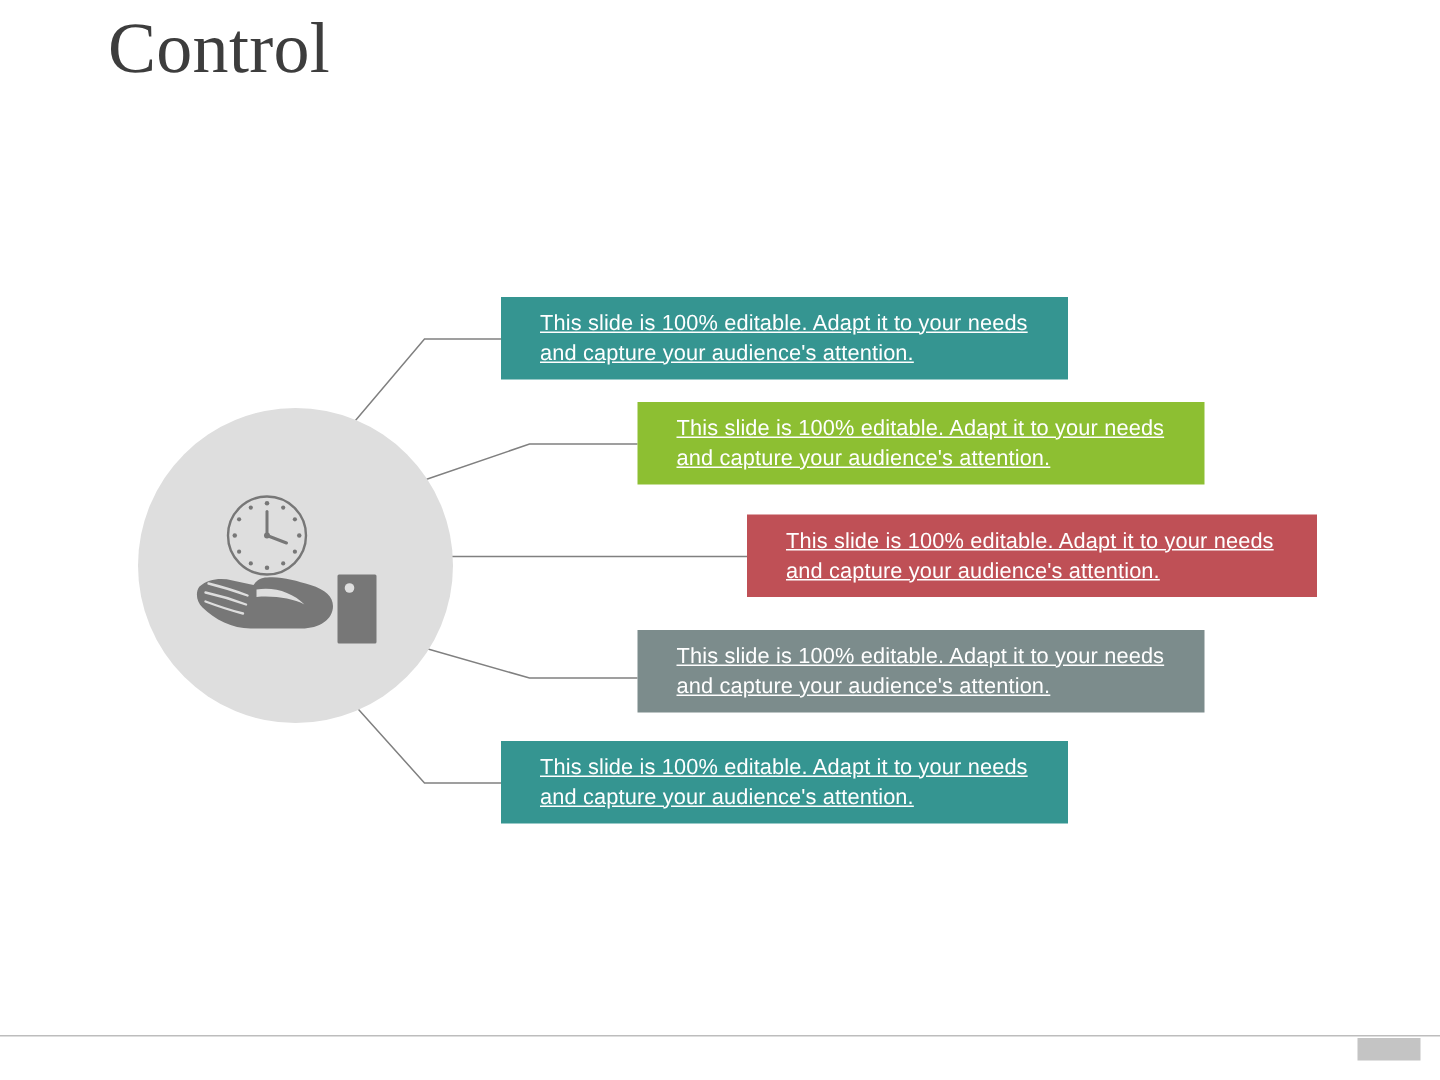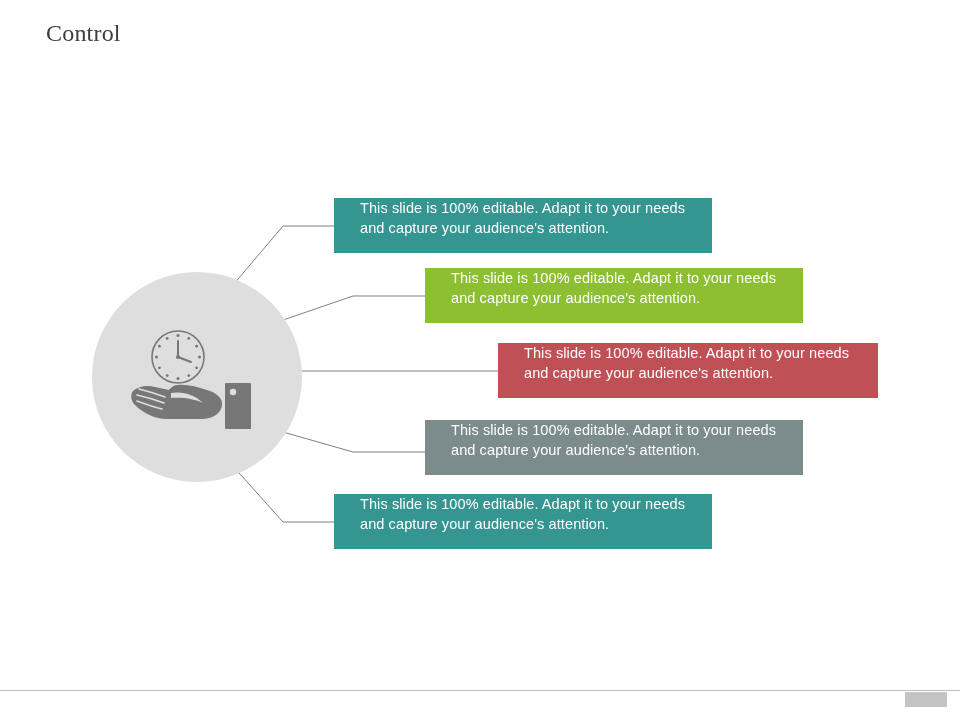--- a/index.html
+++ b/index.html
@@ -17,24 +17,24 @@
   .slide {
     position: relative;
     width: 960px;
     height: 720px;
     background: #ffffff;
   }
 
   
   .slide-title {
     position: absolute;
-    left: 46px;
+    left: 72px;
     top: 8px;
     font-family: "Liberation Serif", "DejaVu Serif", serif;
-    font-size: 24px;
+    font-size: 48px;
     line-height: 50px;
     color: #3d3d3d;
     letter-spacing: 0.2px;
     white-space: nowrap;
   }
 
   
   .diagram {
     position: absolute;
     left: 0;
@@ -67,26 +67,27 @@
     top: 325px;
     width: 145px;
     height: 110px;
   }
 
   
   .info-box {
     position: absolute;
     box-sizing: border-box;
     display: flex;
-    align-items: flex-start;
+    align-items: center;
     padding: 0 26px 0 26px;
     color: #ffffff;
     font-size: 14.5px;
     line-height: 20px;
     letter-spacing: 0.1px;
+    text-decoration: underline;
   }
   .info-box .txt {
     display: block;
   }
 
   
   .footer-rule {
     position: absolute;
     left: 0;
     top: 690px;

